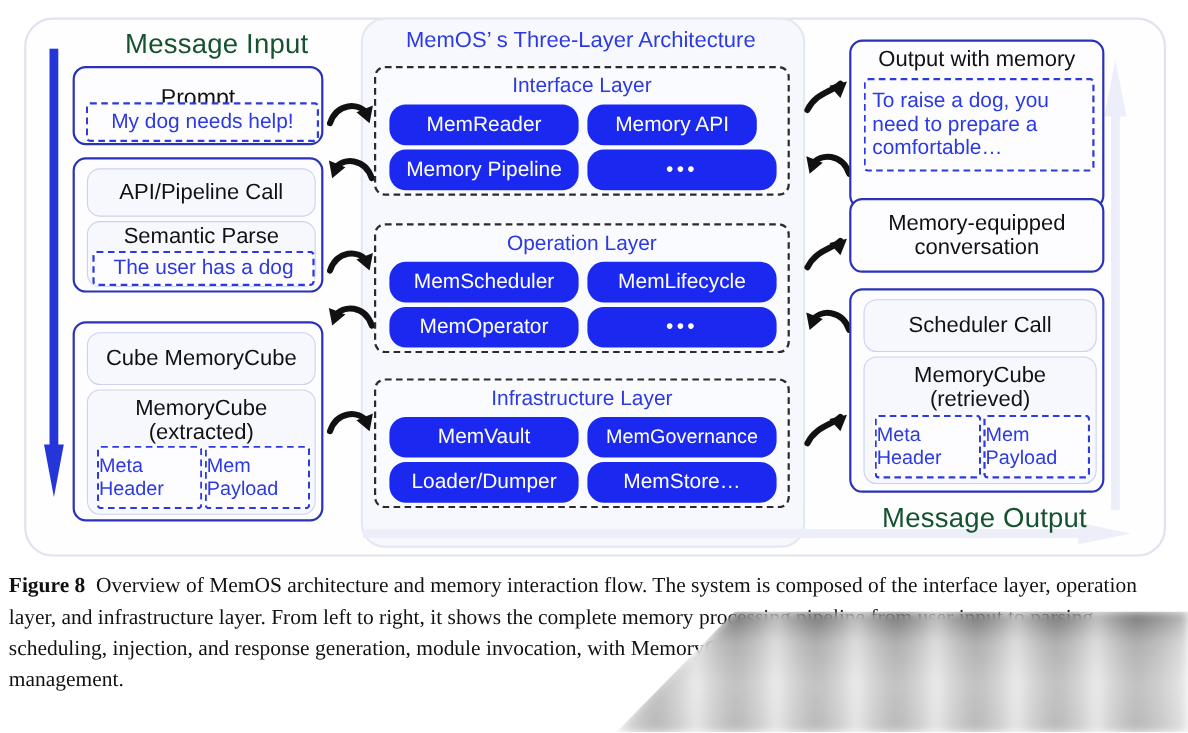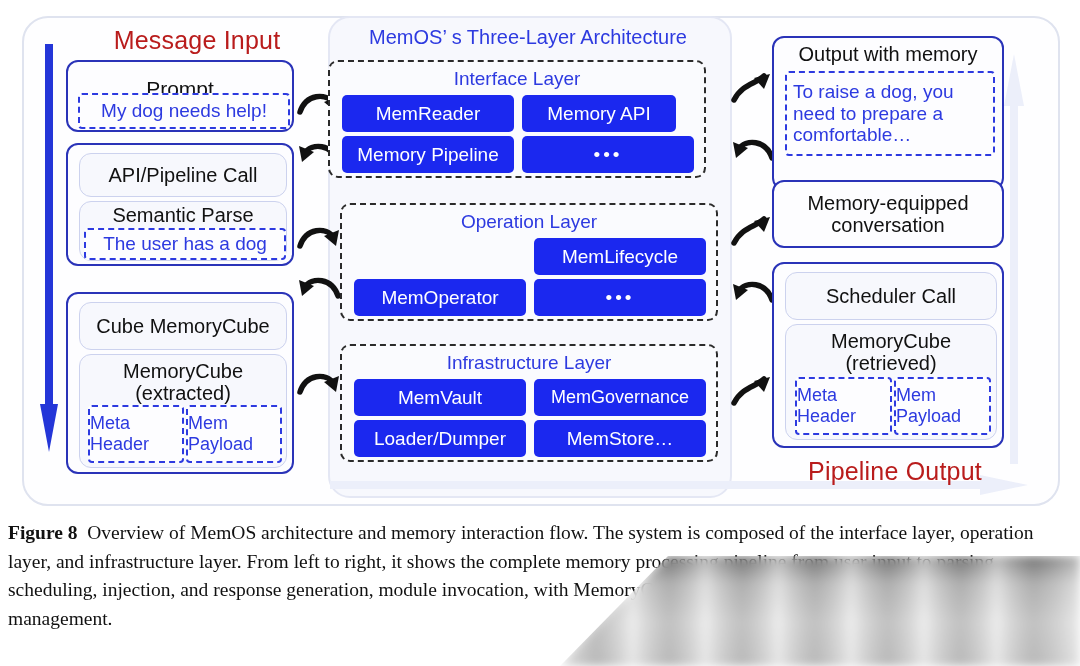--- a/index.html
+++ b/index.html
@@ -28,21 +28,21 @@
 
   
   #left-arrow{position:absolute;left:36px;top:44px;width:26px;height:410px;}
   
   #right-arrow{position:absolute;left:1000px;top:44px;width:28px;height:420px;}
   
   #bottom-arrow{position:absolute;left:330px;top:472px;width:700px;height:26px;}
 
   
   .col-title{
-    position:absolute;text-align:center;color:#b91c1c;
+    position:absolute;text-align:center;color:#14532d;
     font-size:25px;letter-spacing:.2px;white-space:nowrap;
   }
   #title-input{left:68px;top:26px;width:258px;}
   #title-output{left:770px;top:457px;width:250px;}
   #title-mid{
     position:absolute;left:336px;top:26px;width:384px;text-align:center;
     color:#2d3ae0;font-size:20px;white-space:nowrap;
   }
 
   
@@ -55,21 +55,21 @@
     display:flex;align-items:center;justify-content:center;
   }
   .dashed-box{
     border:2.5px dashed #2d3ae0;border-radius:4px;background:#fdfdff;
     display:flex;align-items:center;justify-content:center;
   }
   .dashed-layer{
     border:2.2px dashed #2b2b2b;border-radius:10px;background:#fafbfe;
   }
   .bluefill{
-    background:#1b28ef;border-radius:5px;color:#fff;
+    background:#1b28ef;border-radius:15px;color:#fff;
     display:flex;align-items:center;justify-content:center;
     font-size:19px;white-space:nowrap;
   }
   .lbl-dark{color:#111;font-size:20px;text-align:center;line-height:1.12;}
   .lbl-blue{color:#2d3ae0;font-size:19px;text-align:left;line-height:1.14;}
   .layer-title{
     position:absolute;width:100%;text-align:center;color:#2d3ae0;font-size:19px;
   }
 
   
@@ -106,21 +106,21 @@
     <polygon points="4,62 24,62 14,10" fill="#eceffa"></polygon>
   </svg>
 
   <svg id="bottom-arrow" viewBox="0 0 700 26">
     <rect x="0" y="9" width="660" height="8" fill="#eceffa"></rect>
     <polygon points="650,3 650,23 698,13" fill="#eceffa"></polygon>
   </svg>
 
   <div class="col-title" id="title-input">Message Input</div>
   <div id="title-mid">MemOS’ s Three-Layer Architecture</div>
-  <div class="col-title" id="title-output">Pipeline Output</div>
+  <div class="col-title" id="title-output">Message Output</div>
 
   <div class="box solid-blue-box" style="left:66px;top:60px;width:228px;height:72px;">
     <div class="lbl-dark" style="position:absolute;left:0;top:4px;width:100%;font-size:21px;margin-top:11px;">Prompt</div>
     <div class="dashed-box" style="position:absolute;left:10px;top:31px;width:208px;height:32px;">
       <span class="lbl-blue" style="font-size:19px;">My dog needs help!</span>
     </div>
   </div>
 
   <div class="box solid-blue-box" style="left:66px;top:143px;width:228px;height:123px;">
     <div class="light-box" style="position:absolute;left:11px;top:8px;width:206px;height:42px;">
@@ -164,30 +164,31 @@
   </svg>
   <svg class="curvy" style="left:296px;top:272px;" viewBox="0 0 46 40">
     <path d="M42 24 C36 6 16 4 8 16" stroke="#111" stroke-width="5.5" fill="none" stroke-linecap="round"></path>
     <polygon points="6,24 18,14 3,8" fill="#111"></polygon>
   </svg>
   <svg class="curvy" style="left:296px;top:368px;" viewBox="0 0 46 40">
     <path d="M4 24 C10 6 30 4 38 16" stroke="#111" stroke-width="5.5" fill="none" stroke-linecap="round"></path>
     <polygon points="40,24 28,14 43,8" fill="#111"></polygon>
   </svg>
 
-  <div class="box dashed-layer" style="left:328px;top:60px;width:378px;height:118px;">
+  <div class="box dashed-layer" style="left:340px;top:60px;width:378px;height:118px;">
     <div class="layer-title" style="top:6px;">Interface Layer</div>
     <div class="bluefill" style="position:absolute;left:12px;top:33px;width:172px;height:37px;">MemReader</div>
     <div class="bluefill" style="position:absolute;left:192px;top:33px;width:154px;height:37px;">Memory API</div>
     <div class="bluefill" style="position:absolute;left:12px;top:74px;width:172px;height:37px;">Memory Pipeline</div>
     <div class="bluefill" style="position:absolute;left:192px;top:74px;width:172px;height:37px;letter-spacing:3px;">•••</div>
   </div>
 
   <div class="box dashed-layer" style="left:340px;top:203px;width:378px;height:118px;">
     <div class="layer-title" style="top:6px;">Operation Layer</div>
+    <div class="bluefill" style="position:absolute;left:12px;top:33px;width:172px;height:37px;">MemScheduler</div>
     <div class="bluefill" style="position:absolute;left:192px;top:33px;width:172px;height:37px;">MemLifecycle</div>
     <div class="bluefill" style="position:absolute;left:12px;top:74px;width:172px;height:37px;">MemOperator</div>
     <div class="bluefill" style="position:absolute;left:192px;top:74px;width:172px;height:37px;letter-spacing:3px;">•••</div>
   </div>
 
   <div class="box dashed-layer" style="left:340px;top:344px;width:378px;height:118px;">
     <div class="layer-title" style="top:6px;">Infrastructure Layer</div>
     <div class="bluefill" style="position:absolute;left:12px;top:33px;width:172px;height:37px;">MemVault</div>
     <div class="bluefill" style="position:absolute;left:192px;top:33px;width:172px;height:37px;font-size:18px;">MemGovernance</div>
     <div class="bluefill" style="position:absolute;left:12px;top:74px;width:172px;height:37px;">Loader/Dumper</div>

